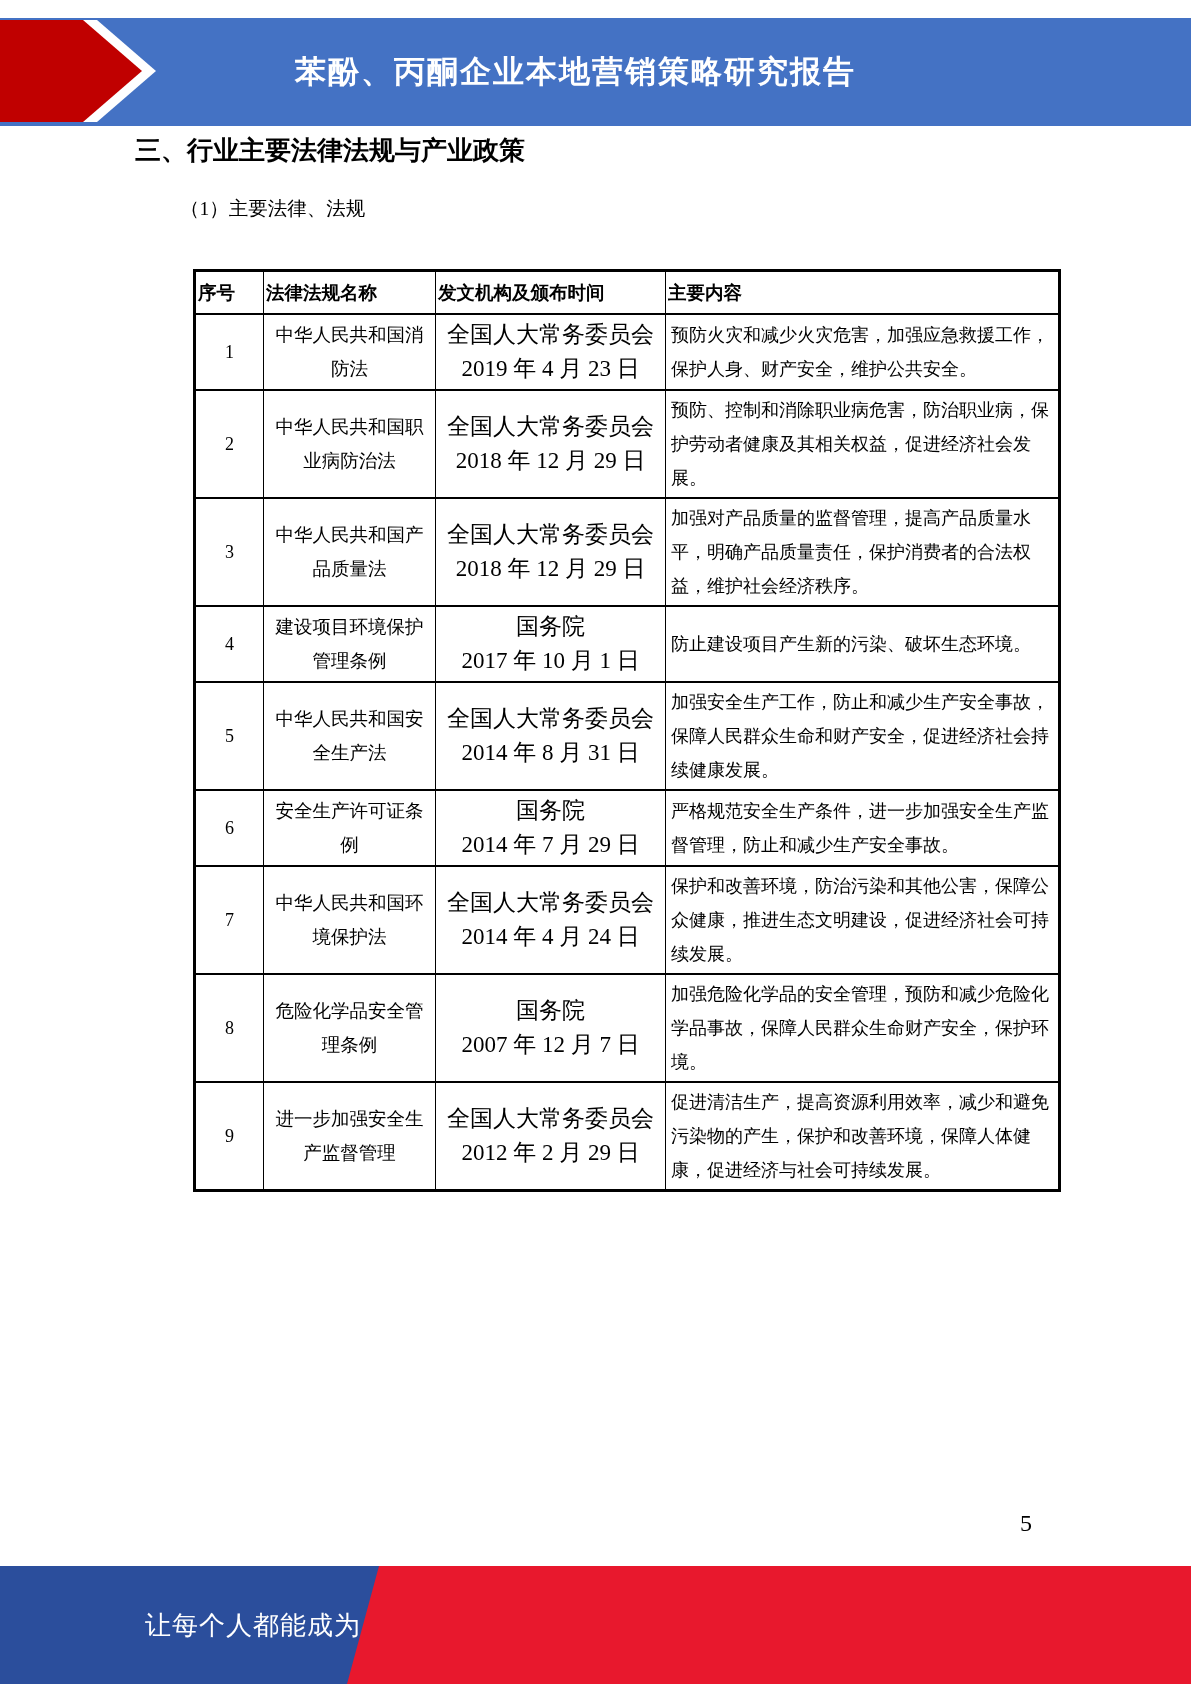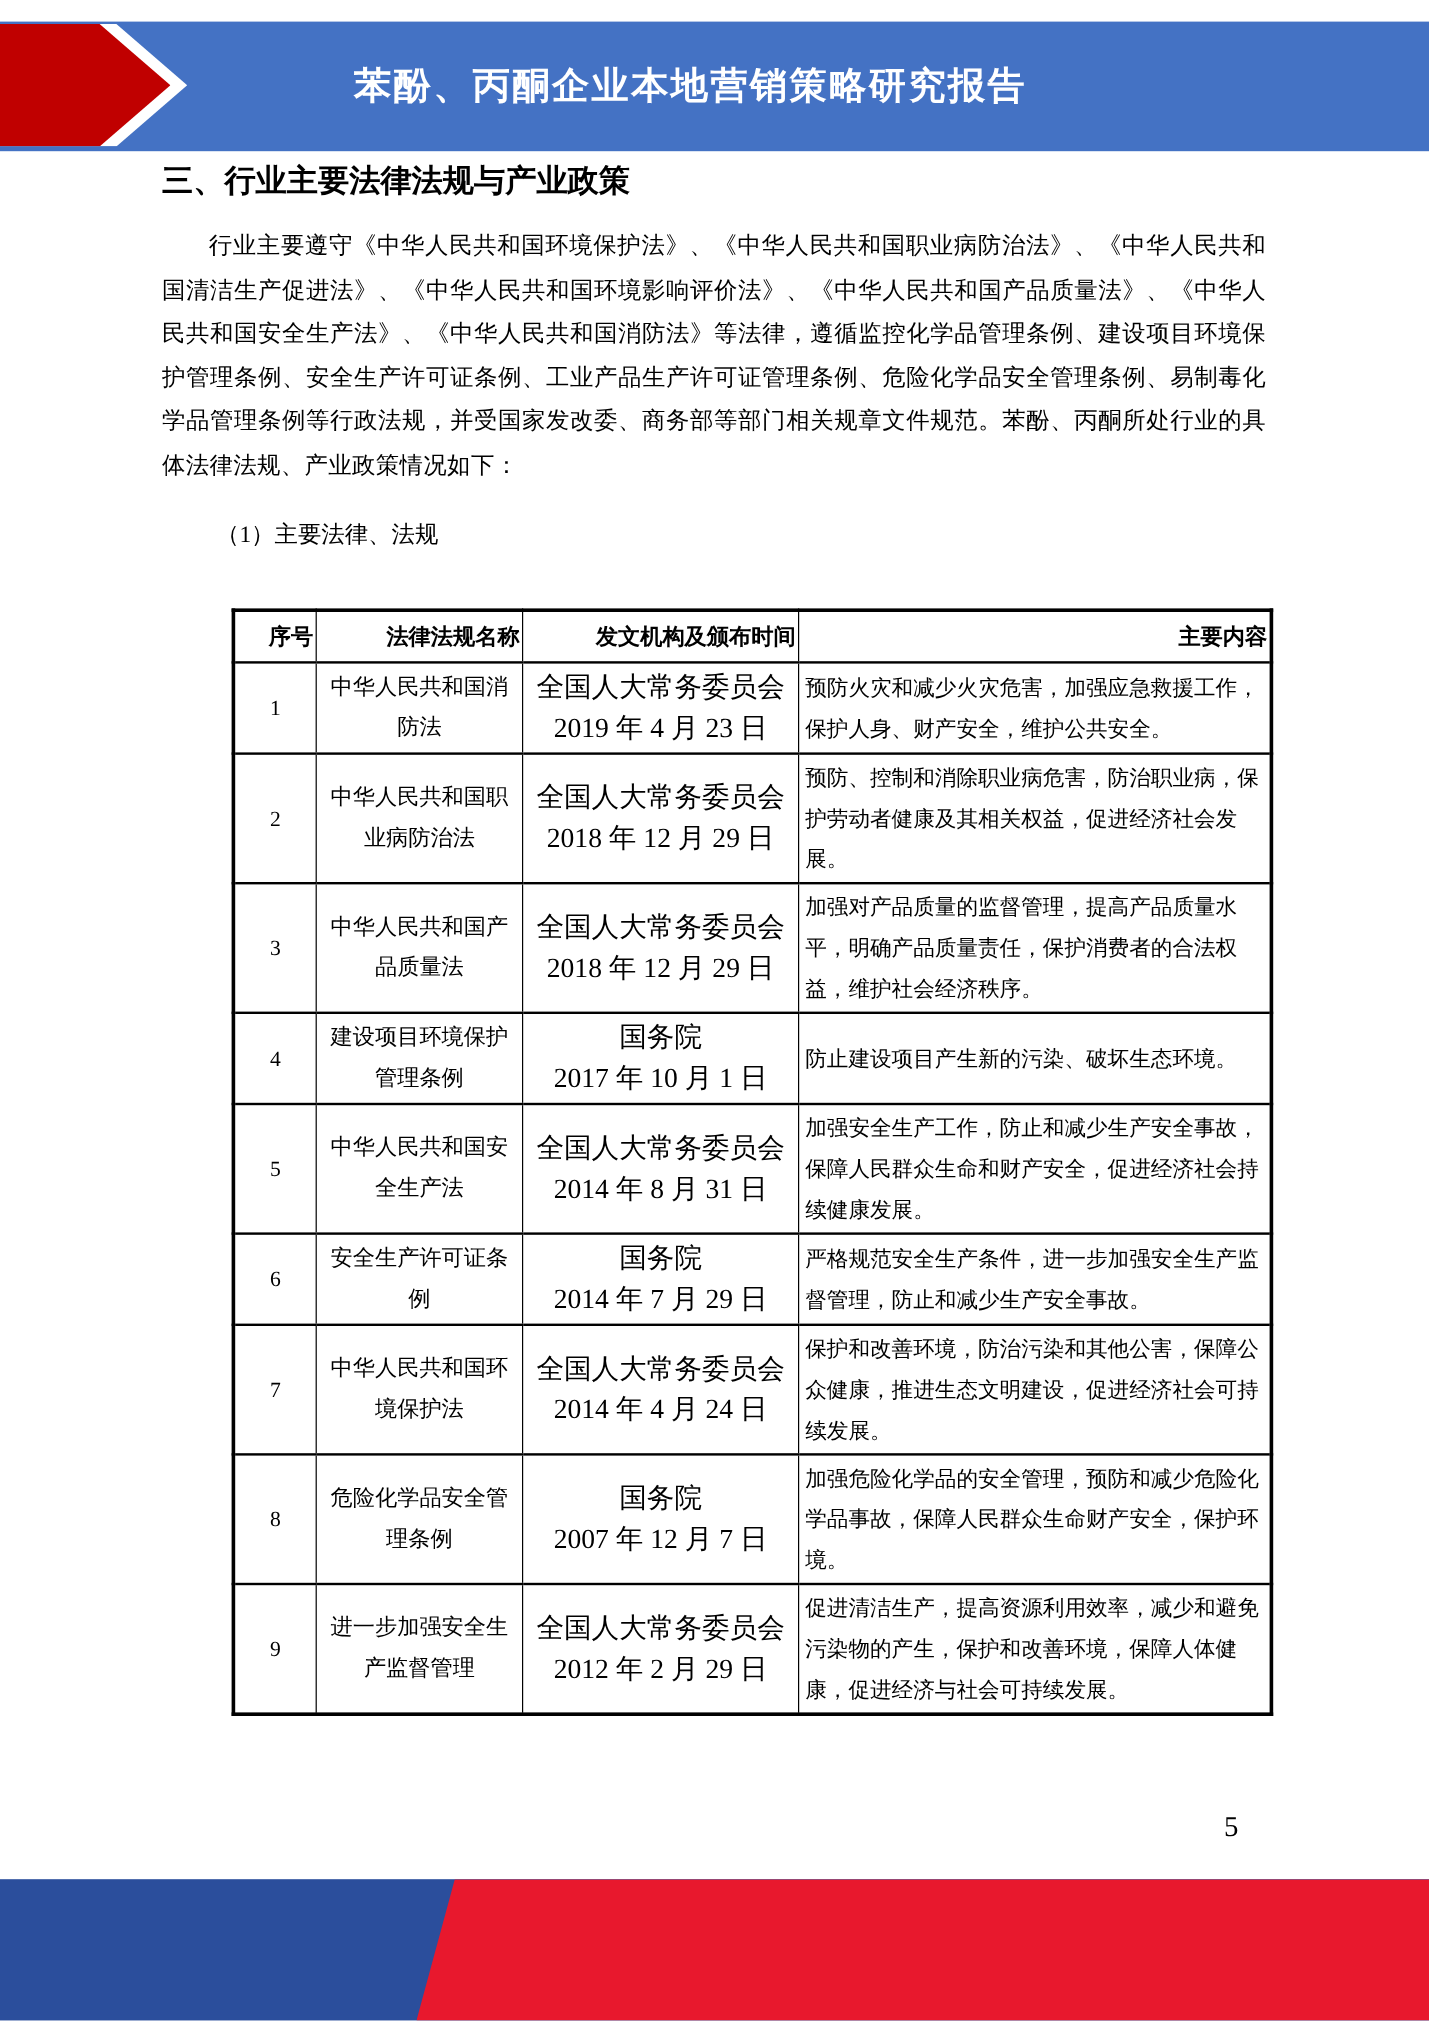--- a/index.html
+++ b/index.html
@@ -24,21 +24,21 @@
       font-weight:bold;font-size:26px;line-height:38px;color:#000;}
   .body-par{margin:19px 0 0 0;font-size:19.5px;line-height:36.5px;text-align:justify;
       text-indent:2em;letter-spacing:0.3px;}
   .sub-heading{margin:25px 0 0 0;font-size:19.5px;line-height:30px;padding-left:45px;}
 
   
   table.laws{border-collapse:collapse;margin:45px 0 0 58px;width:865px;table-layout:fixed;
       border:3px solid #000;}
   table.laws th,table.laws td{border:1px solid #000;border-top-width:2px;border-bottom-width:2px;
       vertical-align:middle;word-break:break-all;}
-  table.laws th{font-size:18.5px;font-weight:bold;text-align:right;padding:8px 2px;}
+  table.laws th{font-size:18.5px;font-weight:bold;text-align:left;padding:8px 2px;}
   col.c1{width:69px;}col.c2{width:172px;}col.c3{width:230px;}col.c4{width:394px;}
   td.c-no{text-align:center;font-size:18px;padding:2px;}
   td.c-name{text-align:center;font-size:18.5px;line-height:34px;padding:3px 10px;}
   td.c-issuer{text-align:center;font-size:23px;line-height:34px;padding:3px 4px;}
   td.c-content{text-align:left;font-size:18px;line-height:34px;padding:2px 5px;}
 
   
   .page-num{position:absolute;left:1020px;top:1510px;font-size:24px;color:#000;}
 
   
@@ -58,21 +58,20 @@
   <header class="banner">
     <div class="arrow-wrap">
       <div class="arrow-white"></div>
       <div class="arrow-red"></div>
     </div>
     <div class="banner-title">苯酚、丙酮企业本地营销策略研究报告</div>
   </header>
 
   <main class="content">
     <h2 class="sec-heading">三、行业主要法律法规与产业政策</h2>
-    <p class="body-par">行业主要遵守《中华人民共和国环境保护法》、《中华人民共和国职业病防治法》、《中华人民共和国清洁生产促进法》、《中华人民共和国环境影响评价法》、《中华人民共和国产品质量法》、《中华人民共和国安全生产法》、《中华人民共和国消防法》等法律，遵循监控化学品管理条例、建设项目环境保护管理条例、安全生产许可证条例、工业产品生产许可证管理条例、危险化学品安全管理条例、易制毒化学品管理条例等行政法规，并受国家发改委、商务部等部门相关规章文件规范。苯酚、丙酮所处行业的具体法律法规、产业政策情况如下：</p>
     <p class="sub-heading">（1）主要法律、法规</p>
 
     <table class="laws">
       <colgroup>
         <col class="c1">
           <col class="c2">
           <col class="c3">
           <col class="c4">
       </colgroup>
       <thead>
@@ -166,15 +165,16 @@
             <td class="c-content">促进清洁生产，提高资源利用效率，减少和避免污染物的产生，保护和改善环境，保障人体健康，促进经济与社会可持续发展。</td>
           </tr>
         </tbody>
     </table>
   </main>
 
   <div class="page-num">5</div>
 
   <footer class="footer">
     <div class="footer-red"></div>
+    <div class="footer-left">让每个人都能成为</div>
   </footer>
 
 </div>
 
 </body></html>

